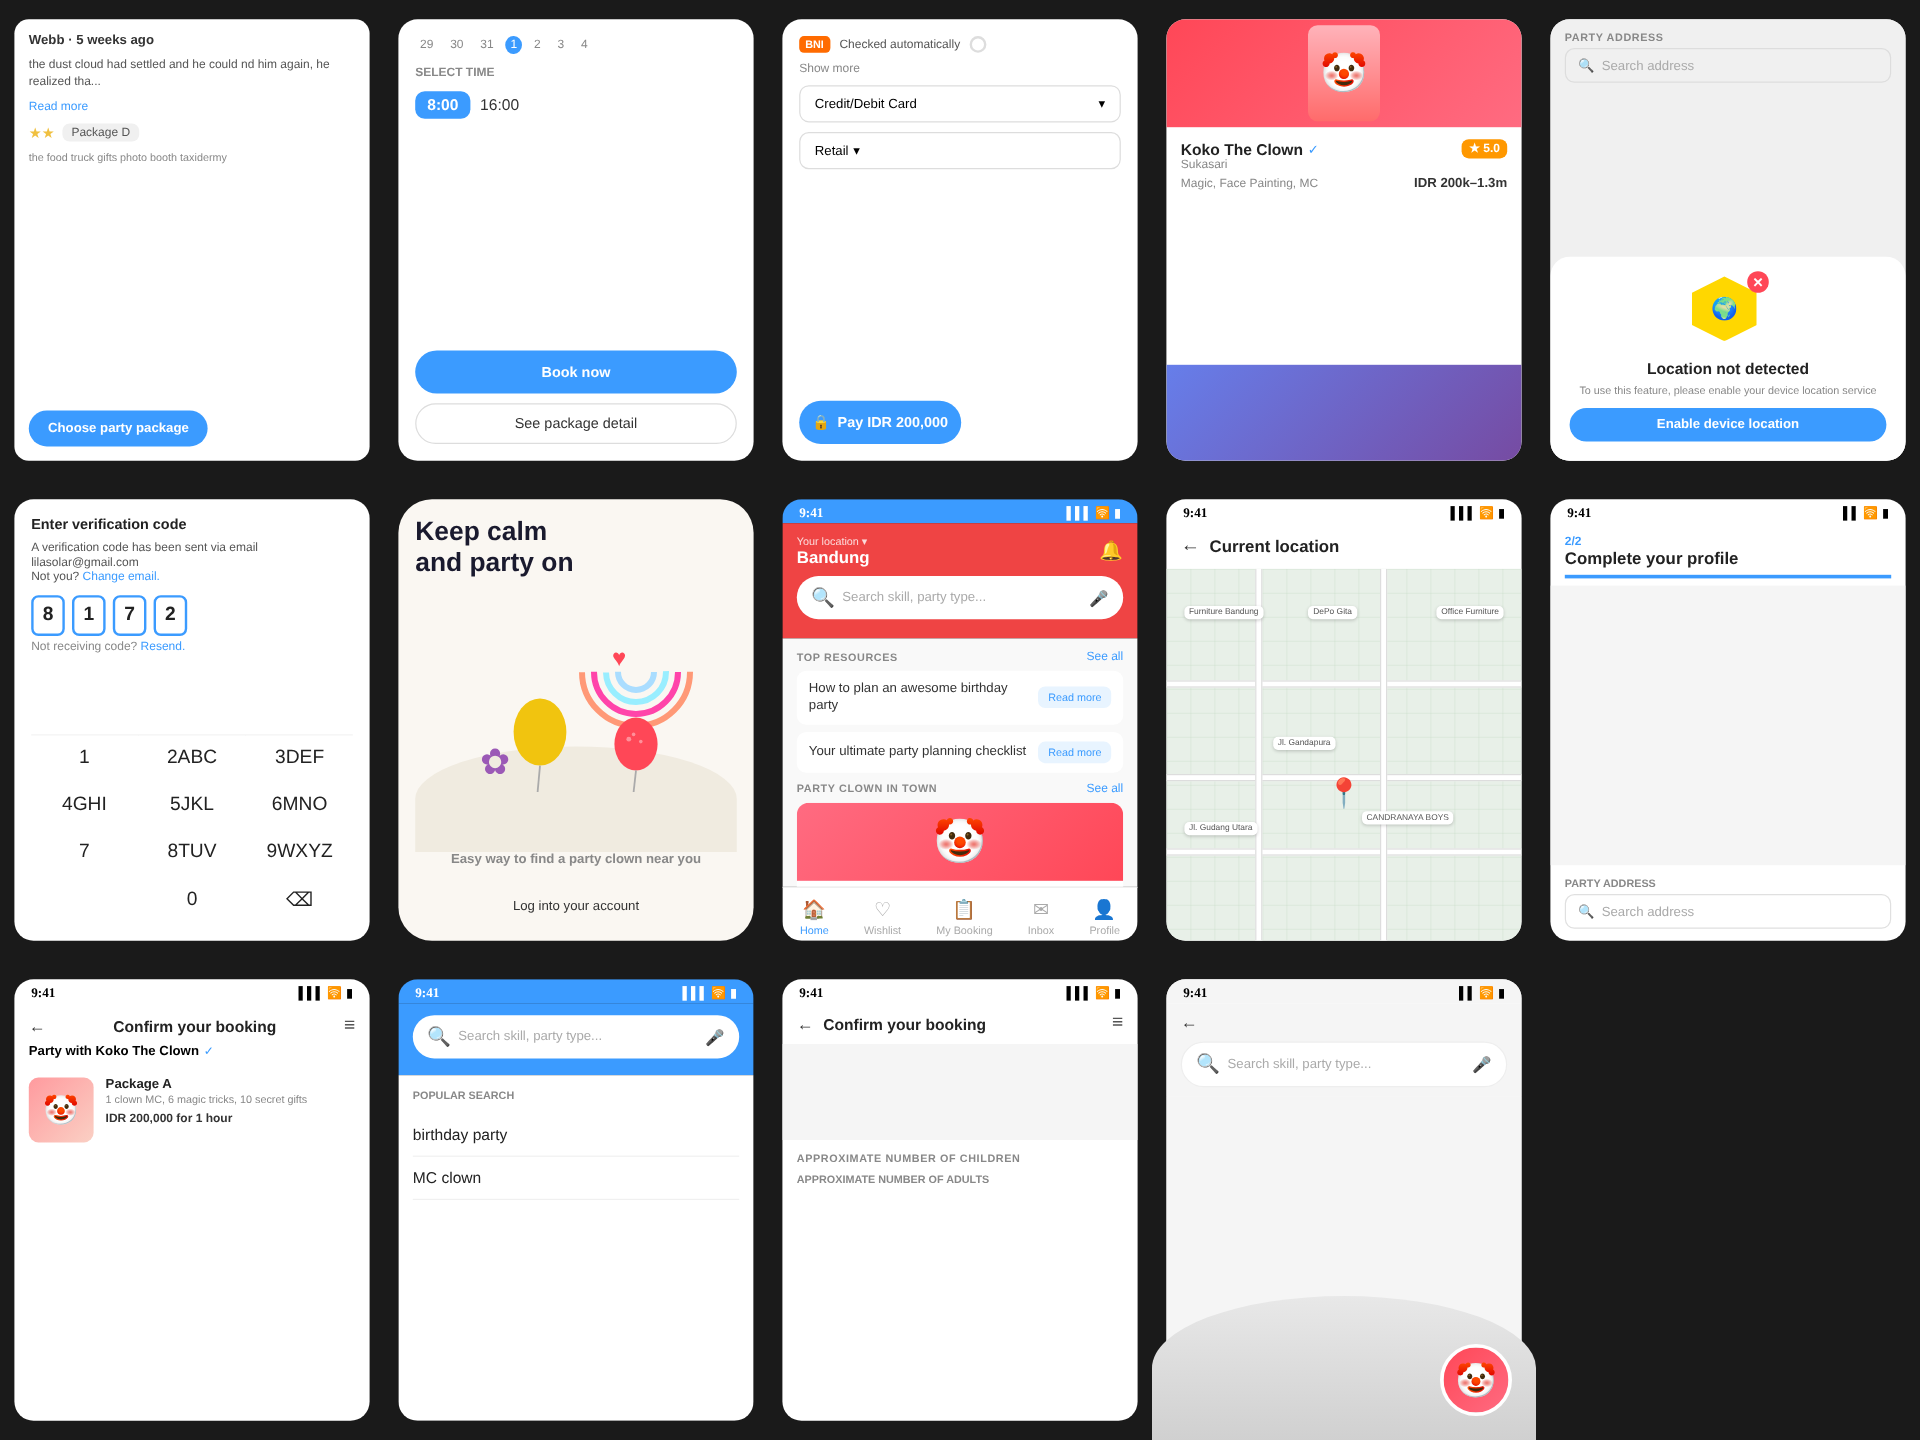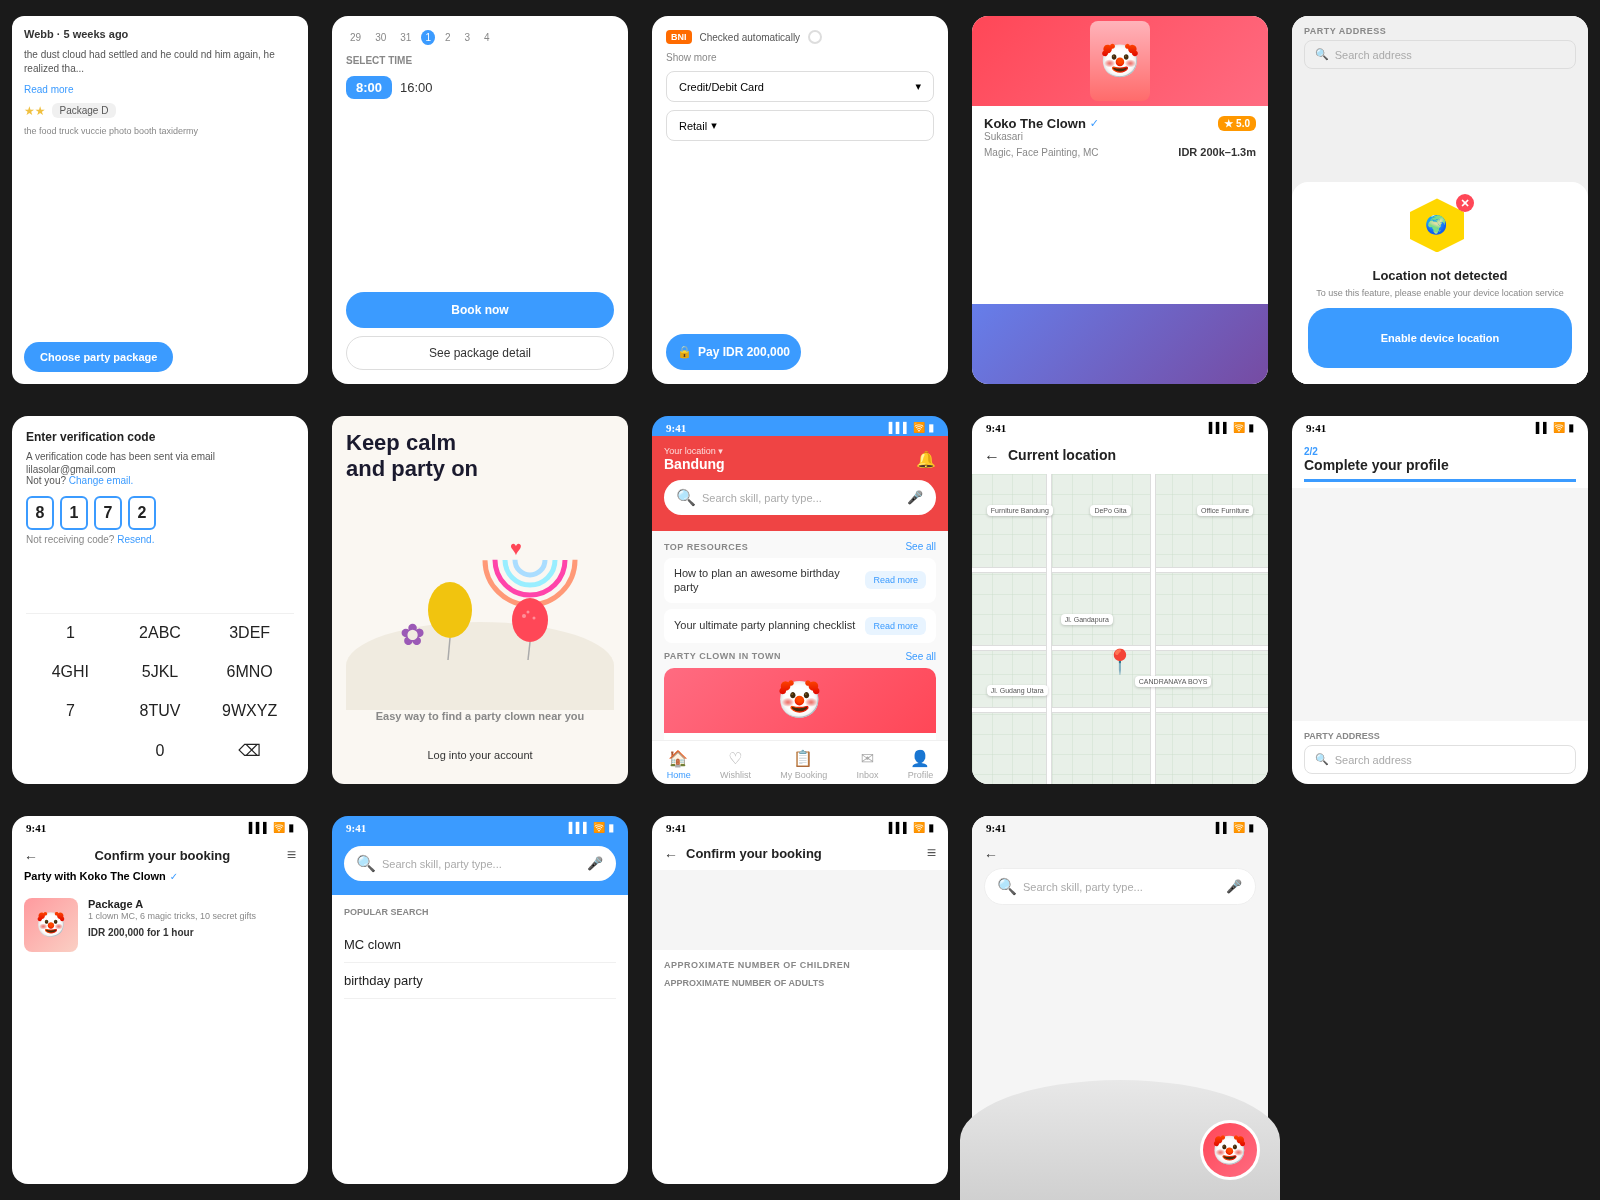--- a/index.html
+++ b/index.html
@@ -182,21 +182,21 @@
       gap: 6px;
       margin-top: 4px;
     }
     .loc-title { font-size: 13px; font-weight: 700; color: #222; margin-bottom: 4px; }
     .loc-desc { font-size: 9px; color: #888; line-height: 1.4; }
     .enable-loc-btn {
       background: #3b9bff;
       color: #fff;
       border: none;
       border-radius: 20px;
-      padding: 24px 14px;
+      padding: 8px 14px;
       font-size: 11px;
       font-weight: 600;
       cursor: pointer;
       width: 100%;
       margin-top: 8px;
     }
 
     
     .verify-card {
       background: #fff;
@@ -238,21 +238,21 @@
       font-weight: 400;
       color: #222;
       border: none;
       background: #fff;
       cursor: pointer;
     }
 
     
     .keep-calm-card {
       background: #faf7f2;
-      border-radius: 12px;
+      border-radius: 28px;
       height: 100%;
       display: flex;
       flex-direction: column;
       align-items: center;
       padding: 14px;
       overflow: hidden;
       justify-content: space-between;
     }
     .keep-calm-title { font-size: 22px; font-weight: 800; color: #1a1a2e; line-height: 1.2; text-align: left; align-self: flex-start; margin-bottom: 8px; }
     .illustration {
@@ -607,21 +607,21 @@
 
   <div class="cell">
     <div style="background:#fff; border-radius:12px; padding:12px; height:100%; display:flex; flex-direction:column; gap:8px;">
       <div style="font-size:11px; font-weight:600; color:#333;">Webb · 5 weeks ago</div>
       <div style="font-size:10px; color:#555; line-height:1.4;">the dust cloud had settled and he could nd him again, he realized tha...</div>
       <span style="color:#3b9bff; font-size:10px;">Read more</span>
       <div style="display:flex; align-items:center; gap:6px;">
         <span style="color:#f0c040; font-size:12px;">★★</span>
         <span style="background:#f0f0f0; border-radius:6px; padding:2px 8px; font-size:10px; color:#555;">Package D</span>
       </div>
-      <div style="font-size:9px; color:#888;">the food truck vuccie photo booth taxidermy</div>
+      <div style="font-size:9px; color:#888;">the food truck gifts photo booth taxidermy</div>
       <div style="margin-top:auto;">
         <button style="background:#3b9bff; color:#fff; border:none; border-radius:20px; padding:9px 16px; font-size:11px; font-weight:600; cursor:pointer;">Choose party package</button>
       </div>
     </div>
   </div>
 
   <div class="cell">
     <div class="time-picker-card">
       <div class="calendar-mini">
         <span class="cal-day">29</span>
@@ -988,22 +988,22 @@
       </div>
       <div class="search-blue-header">
         <div class="search-input-bar">
           <span style="color:#aaa;">🔍</span>
           <span style="flex:1; font-size:11px; color:#aaa;">Search skill, party type...</span>
           <span style="color:#3b9bff; font-size:13px;">🎤</span>
         </div>
       </div>
       <div class="popular-section">
         <div class="popular-label">POPULAR SEARCH</div>
+        <div class="popular-item">birthday party</div>
         <div class="popular-item">MC clown</div>
-        <div class="popular-item">birthday party</div>
       </div>
     </div>
   </div>
 
   <div class="cell">
     <div class="confirm2-card">
       <div class="status-bar">
         <span class="time">9:41</span>
         <div class="status-icons">
           <span>▌▌▌</span>

